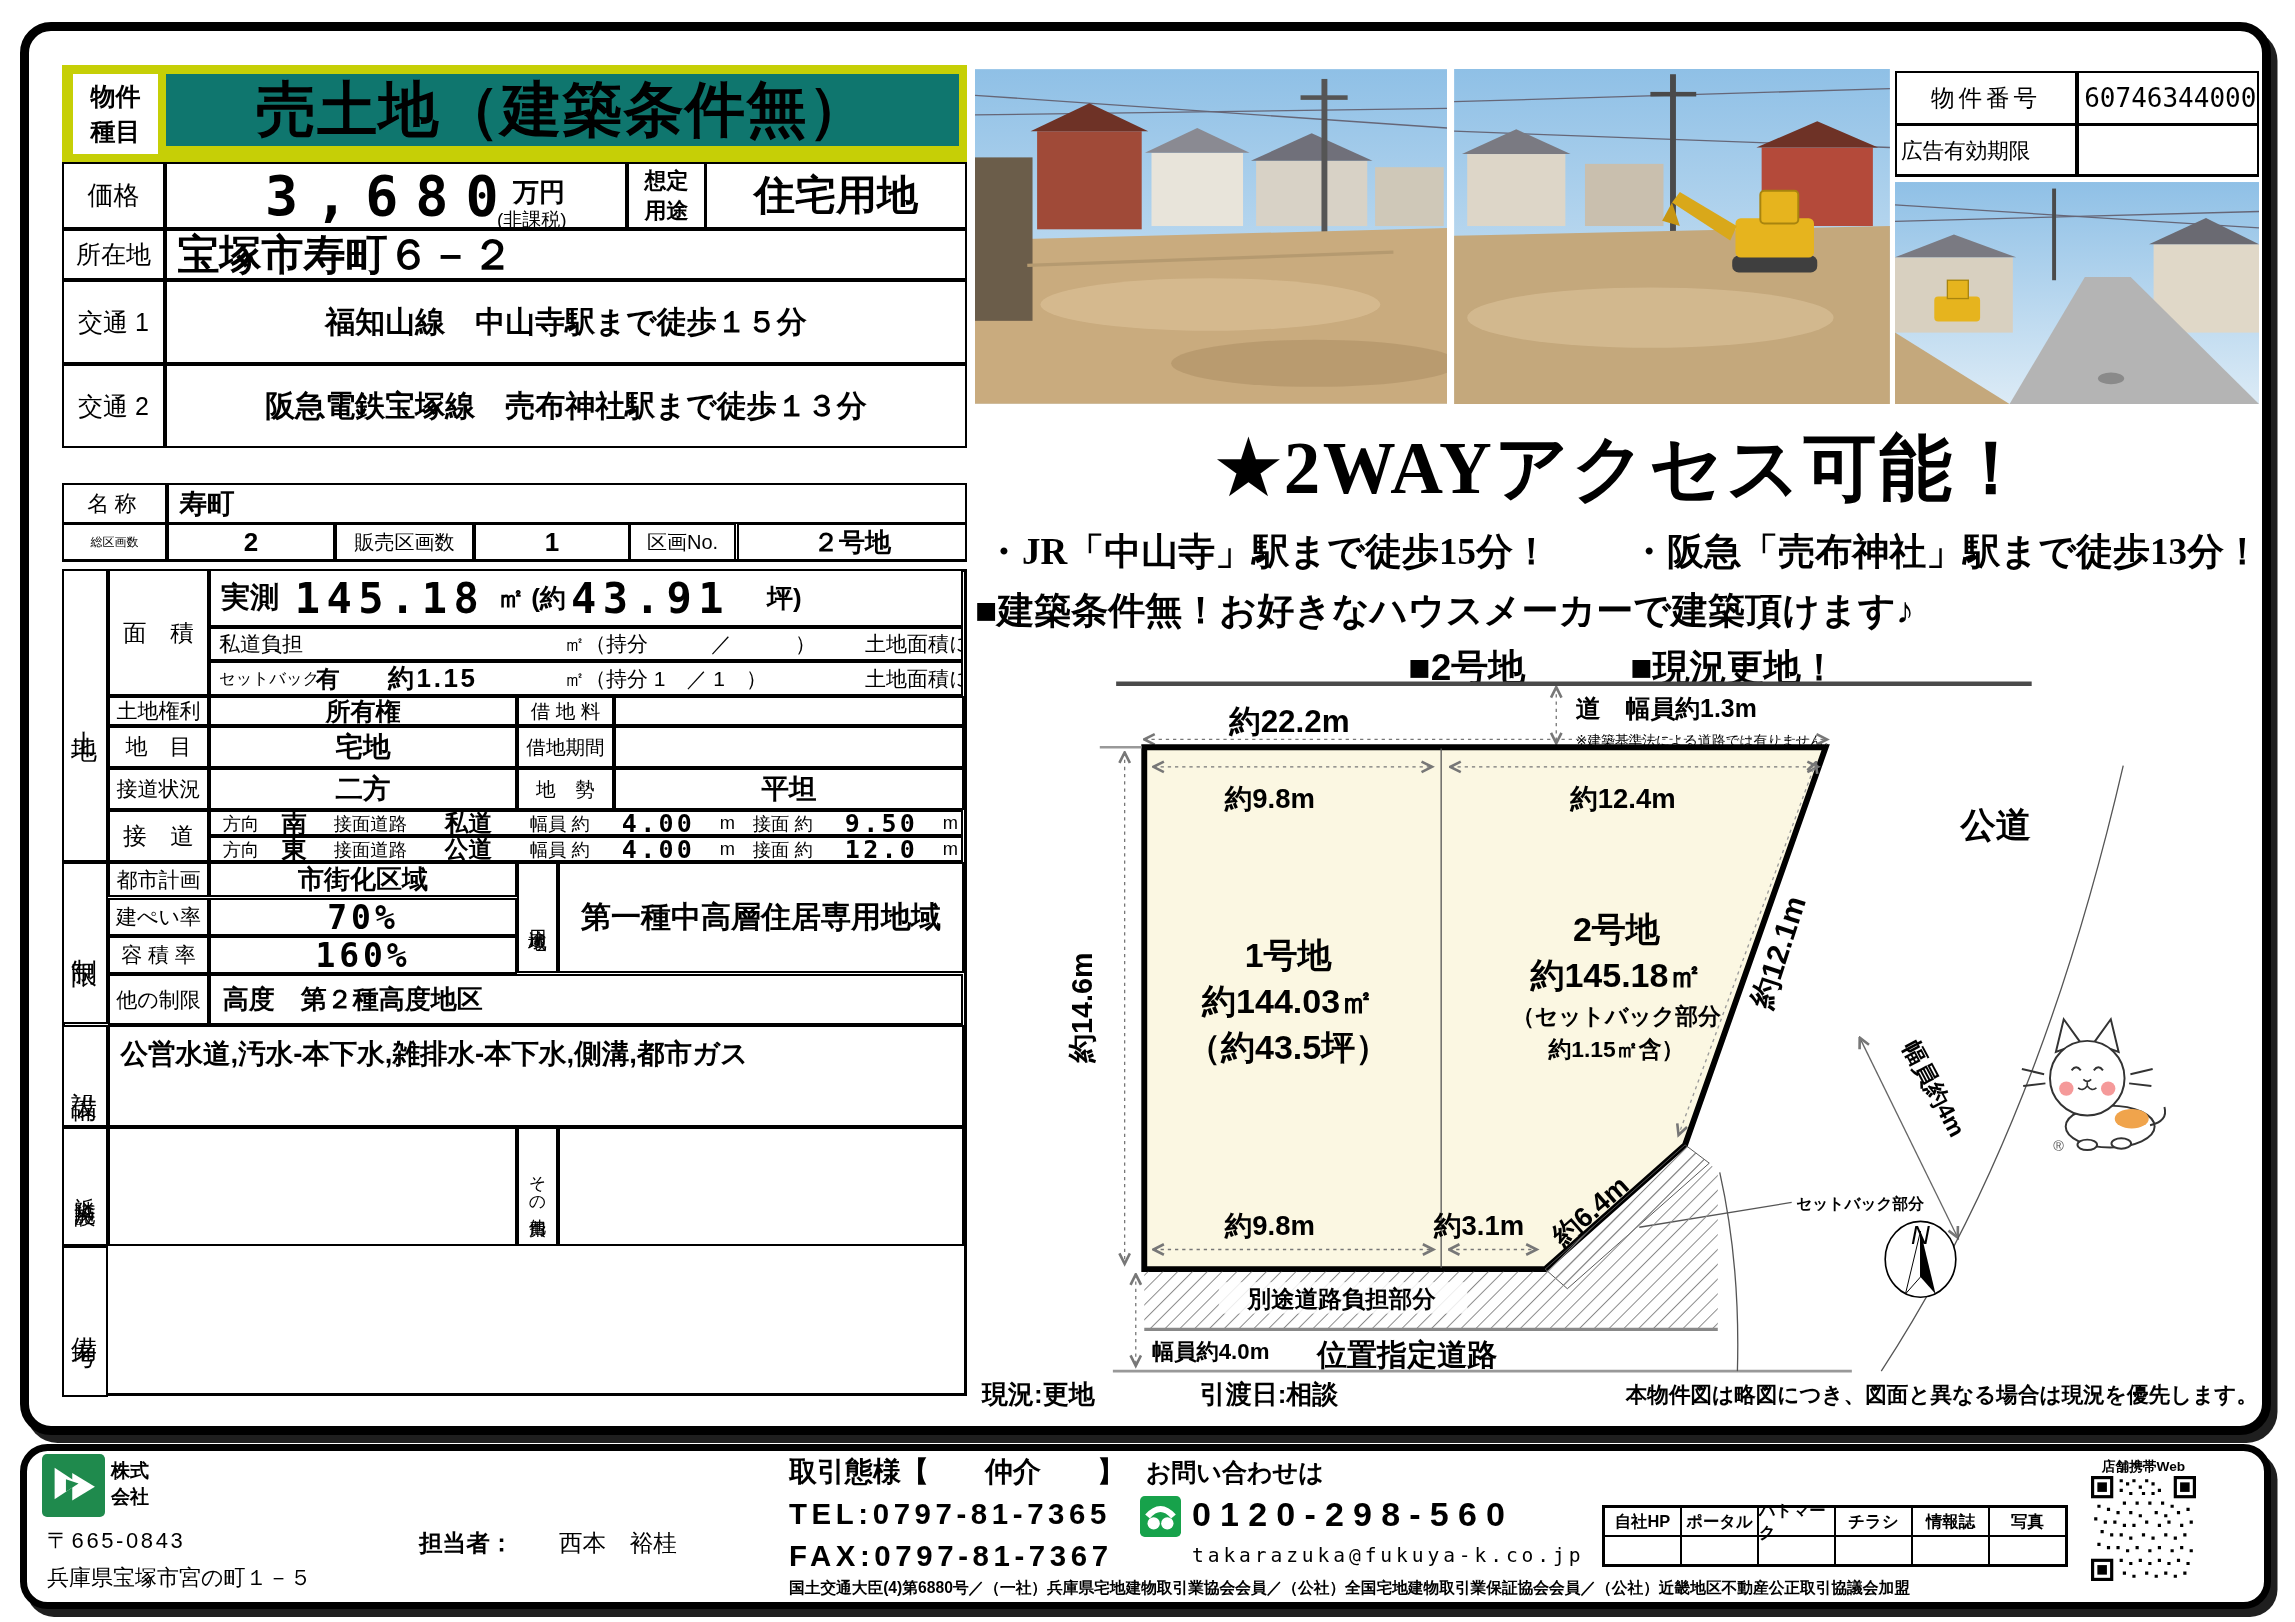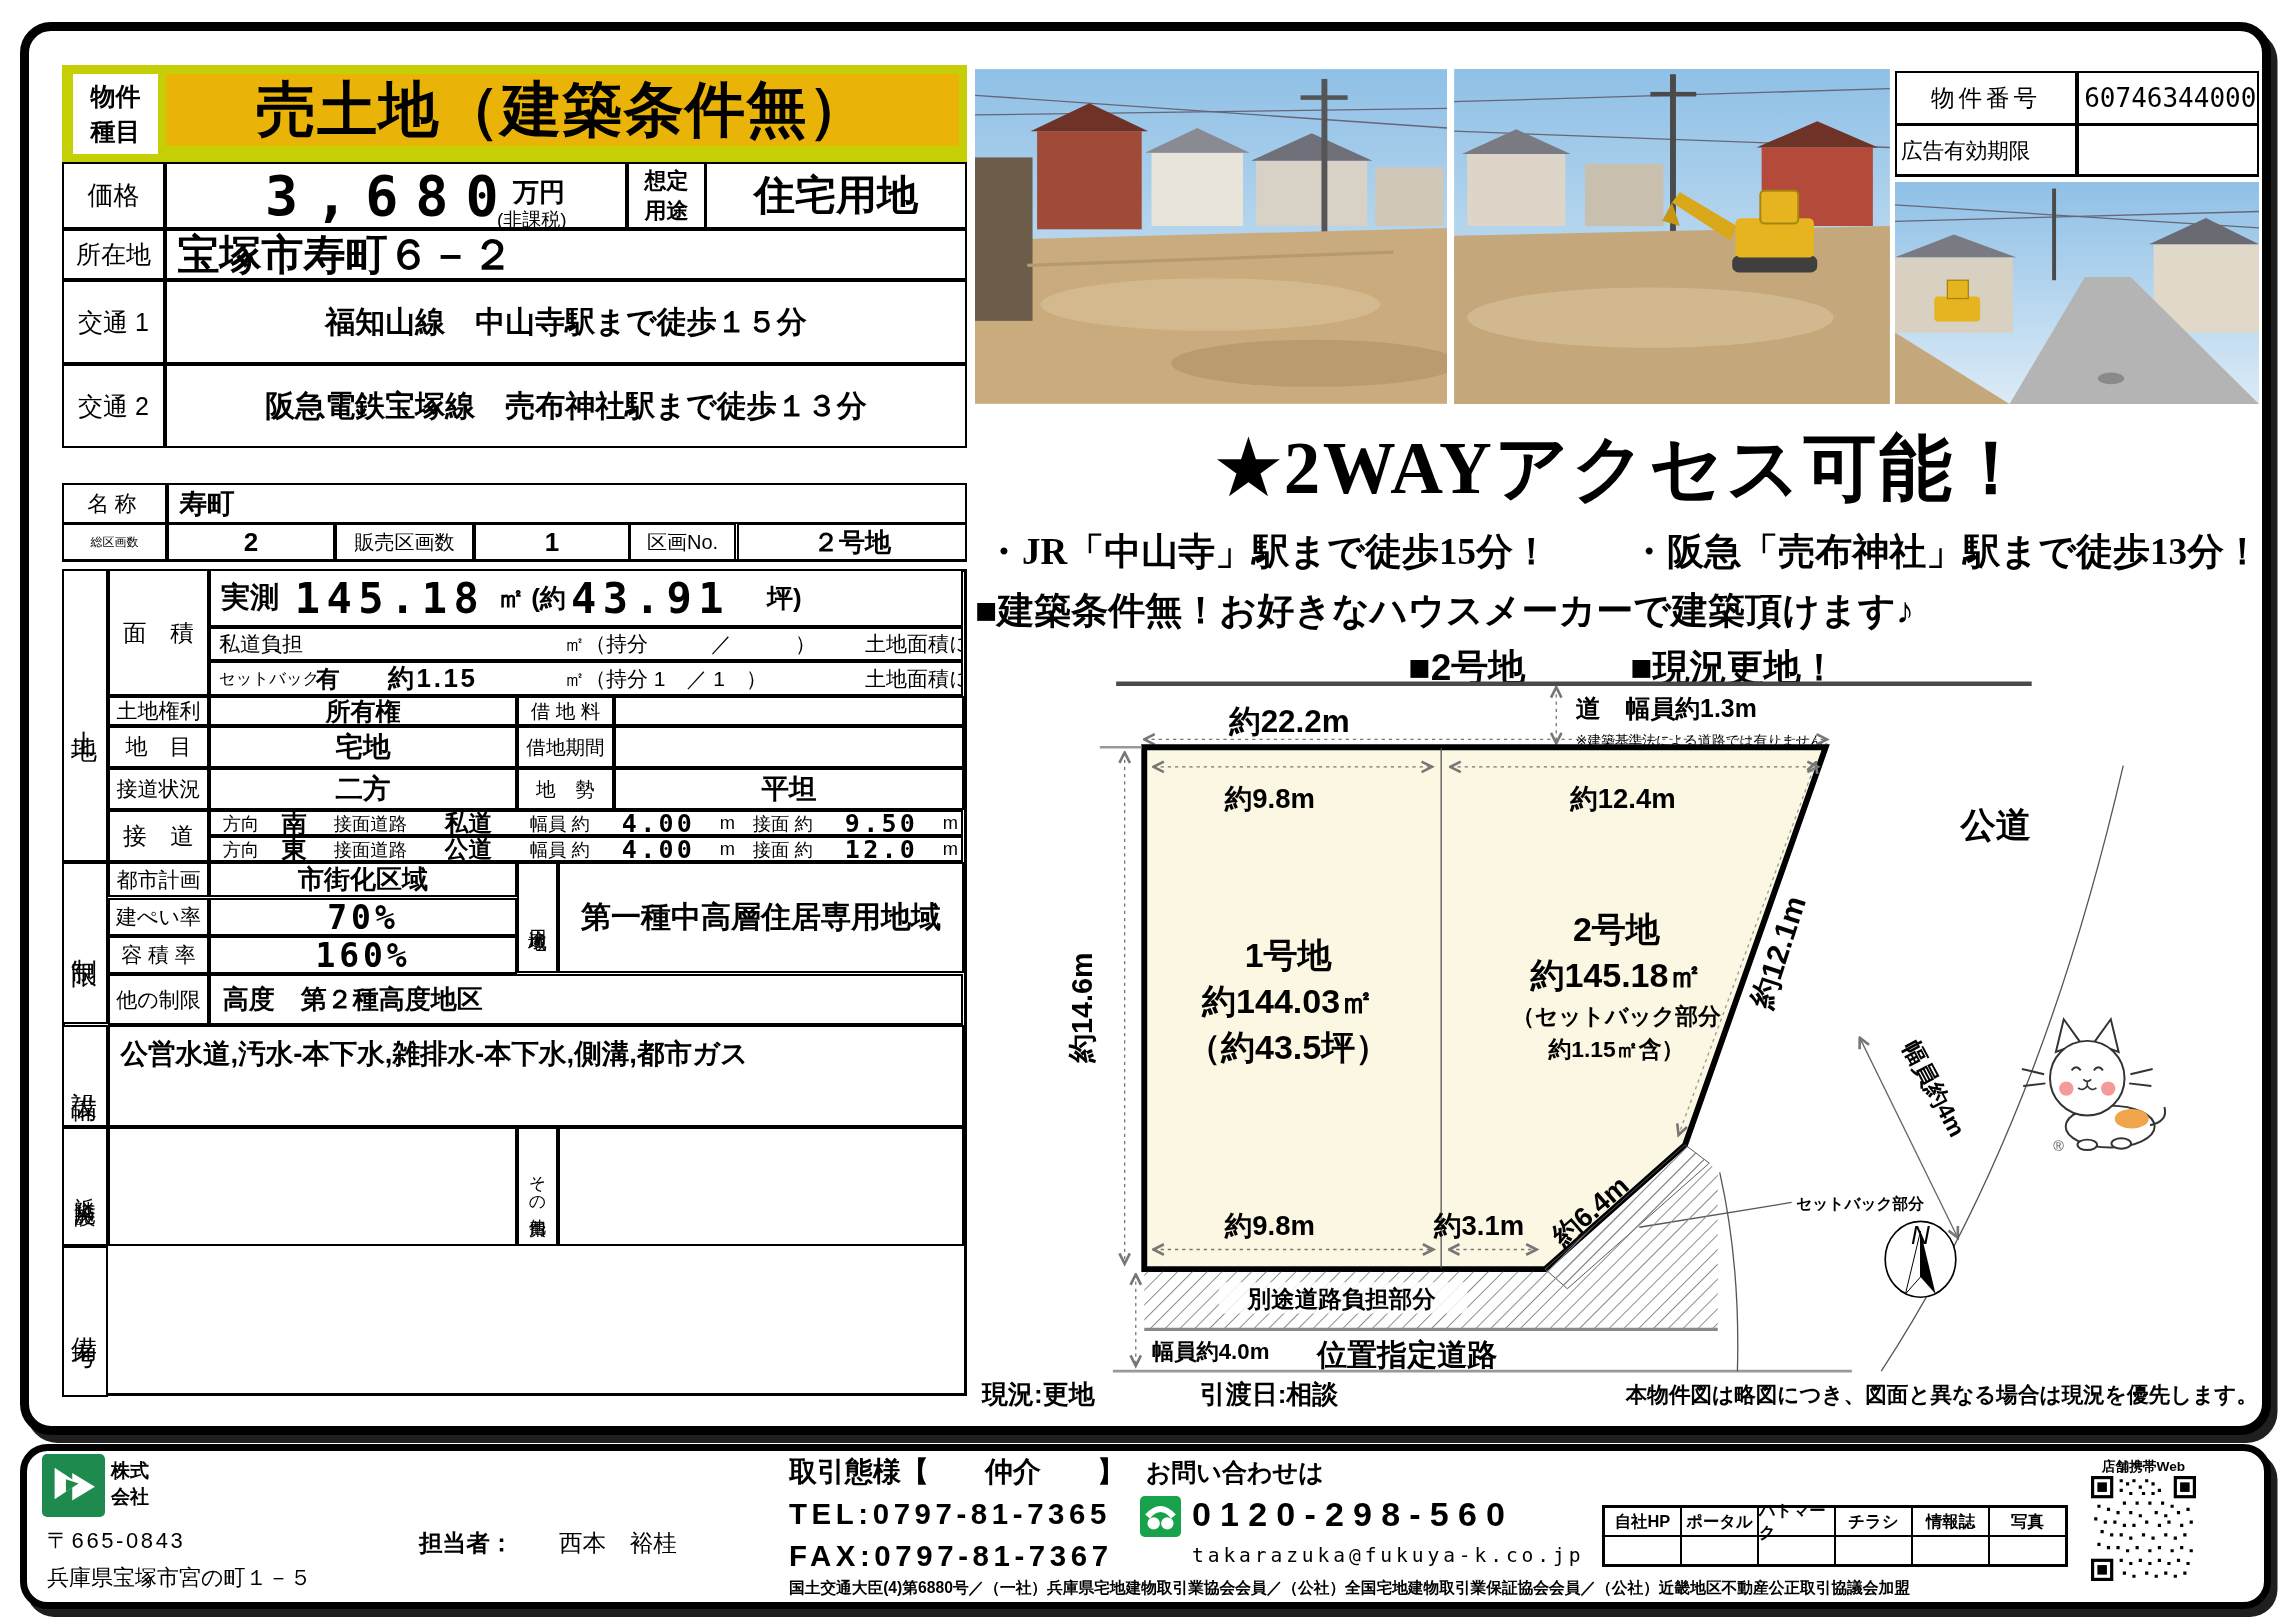--- a/index.html
+++ b/index.html
@@ -23,21 +23,21 @@
 
 <div id="page">
 
   <div class="frame" style="left:19.6px;top:22px;width:2251px;height:1413px;"></div>
   <div class="frame" style="left:19.6px;top:1444px;width:2251px;height:165px;border-width:7.9px;border-radius:27.5px;"></div>
 
   <div class="abs" style="left:62px;top:65px;width:905px;height:97px;background:#c6cf06;"></div>
   <div class="abs" style="left:73px;top:74px;width:85px;height:80px;background:#fff;display:flex;align-items:center;justify-content:center;">
     <span style="font-size:25px;font-weight:bold;width:56px;white-space:normal;line-height:1.4;text-align:center;">物件種目</span>
   </div>
-  <div class="abs" style="left:166px;top:74px;width:793px;height:72px;background:#eab308;display:flex;align-items:center;justify-content:center;font-family:Liberation Serif, serif;">
+  <div class="abs" style="left:166px;top:74px;width:793px;height:72px;background:#0f766e;display:flex;align-items:center;justify-content:center;font-family:Liberation Serif, serif;">
     <span style="font-size:60px;font-weight:900;letter-spacing:1.3px;">売土地（建築条件無）</span>
   </div>
 
   <div class="blk" style="left:62px;top:162px;width:905px;height:285px;"></div>
   <div class="c ctr" style="left:62px;top:162px;width:103px;height:67px;">
     <span style="font-size:26px;">価格</span>
     </div>
   <div class="c" style="left:165px;top:162px;width:462px;height:67px;">
     <span class="num" style="font-size:55px;letter-spacing:17px;margin-left:98px;">3,680</span>
     <span class="abs b" style="left:346px;top:10.5px;font-size:26px;">万円</span>

